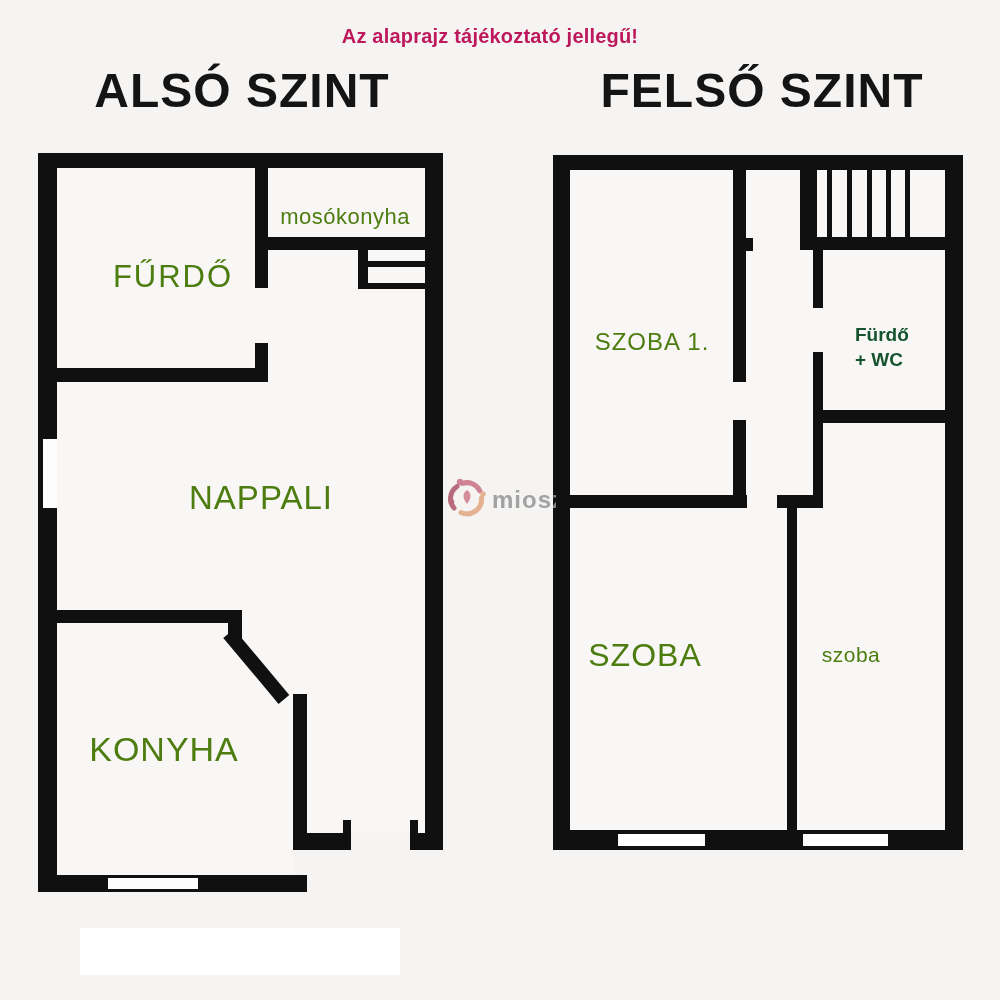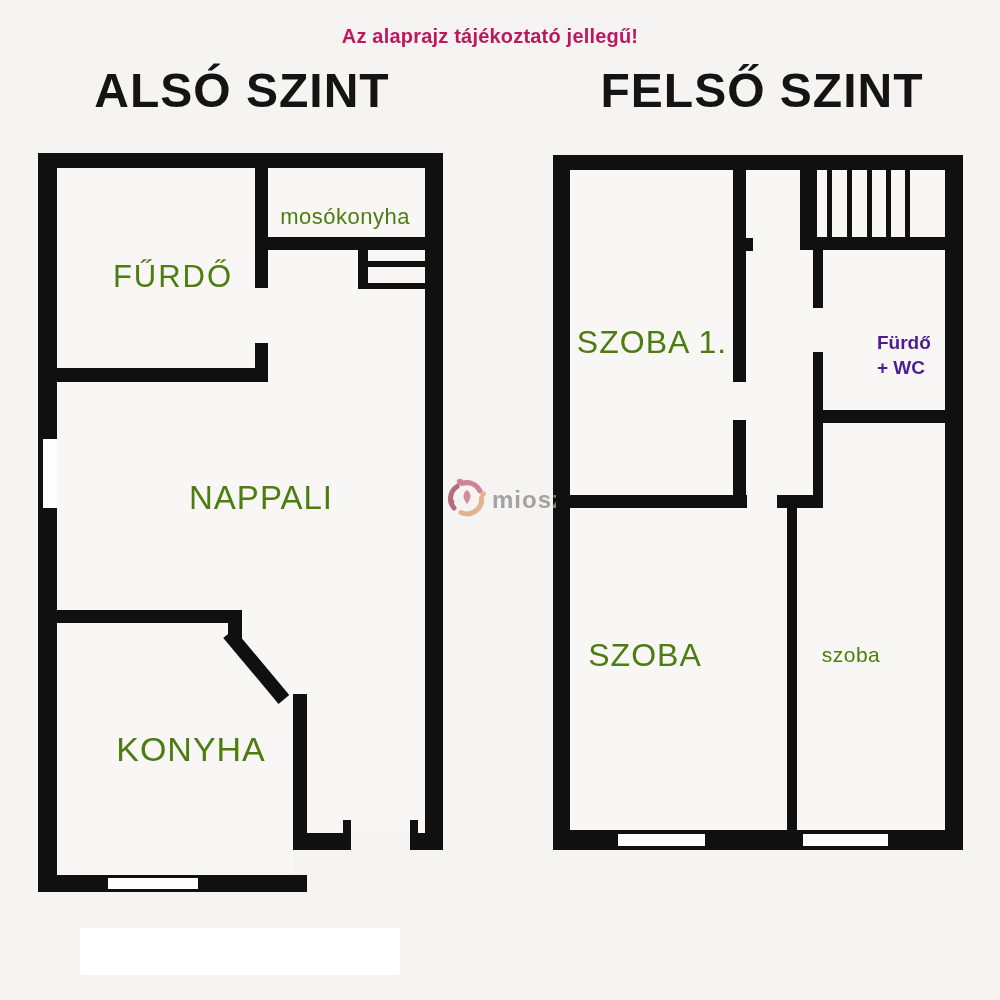--- a/index.html
+++ b/index.html
@@ -38,27 +38,27 @@
     position:absolute;
     left:490px;top:36px;
     transform:translate(-50%,-50%);
     font-size:20px;font-weight:700;color:#be185d;
     white-space:nowrap;letter-spacing:0.2px;
   }
   .lbl-furdo{font-size:31px;letter-spacing:2px;}
   .lbl-mosokonyha{font-size:22px;}
   .lbl-nappali{font-size:33px;letter-spacing:1px;margin-left:39px;}
   .lbl-konyha{font-size:34px;letter-spacing:1px;}
-  .lbl-szoba1{font-size:32px;letter-spacing:1px;}
+  .lbl-szoba1{font-size:24px;letter-spacing:1px;}
   .lbl-szoba{font-size:32px;letter-spacing:1px;}
   .lbl-szoba-small{font-size:21px;letter-spacing:0.5px;}
   .lbl-furdowc{
-    position:absolute;left:855px;top:330px;
+    position:absolute;left:855px;top:322px;
     font-size:19px;font-weight:700;line-height:25px;
-    color:#4c1d95;white-space:nowrap;margin-left:22px;
+    color:#14532d;white-space:nowrap;
   }
   .blank-box{position:absolute;left:80px;top:928px;width:320px;height:47px;background:#ffffff;border-radius:2px;}
   .watermark{position:absolute;left:446px;top:477px;width:110px;height:48px;opacity:0.85;}
 </style>
 </head>
 <body>
 
 <div class="canvas">
 
   <div class="disclaimer">Az alaprajz tájékoztató jellegű!</div>
@@ -95,21 +95,21 @@
     <div class="w" style="left:343px;top:820px;width:8px;height:14px;"></div>
     <div class="w" style="left:410px;top:820px;width:8px;height:14px;"></div>
     <div class="w" style="left:410px;top:833px;width:33px;height:17px;"></div>
 
     <div class="w" style="left:38px;top:875px;width:269px;height:17px;"></div>
     <div class="win" style="left:108px;top:878px;width:90px;height:11px;"></div>
 
     <div class="label lbl-furdo" style="left:173px;top:277px;">FŰRDŐ</div>
     <div class="label lbl-mosokonyha" style="left:345px;top:217px;">mosókonyha</div>
     <div class="label lbl-nappali" style="left:222px;top:498px;">NAPPALI</div>
-    <div class="label lbl-konyha" style="left:191px;top:749px;">KONYHA</div>
+    <div class="label lbl-konyha" style="left:164px;top:749px;">KONYHA</div>
   </div>
 
   <div>
 
     <div class="fill" style="left:570px;top:170px;width:375px;height:660px;"></div>
 
     <div class="w" style="left:553px;top:155px;width:410px;height:15px;"></div>
     <div class="w" style="left:553px;top:155px;width:17px;height:695px;"></div>
     <div class="w" style="left:945px;top:155px;width:18px;height:695px;"></div>
     <div class="w" style="left:553px;top:830px;width:410px;height:20px;"></div>

